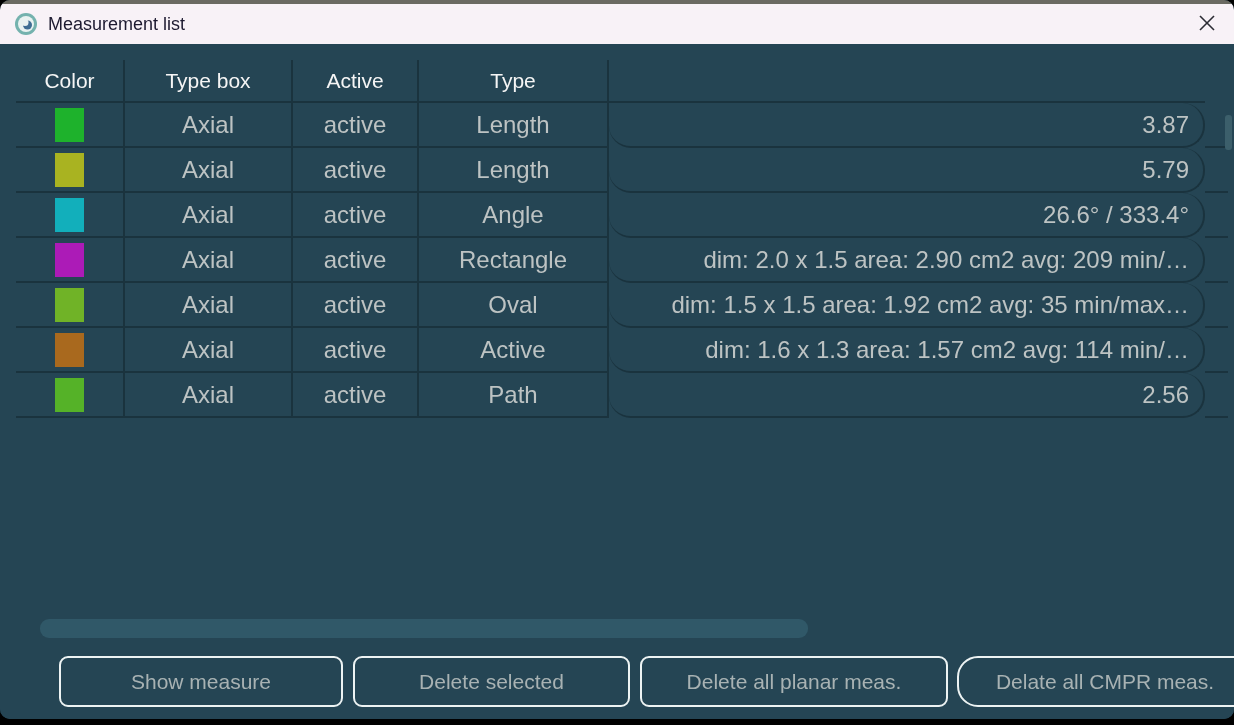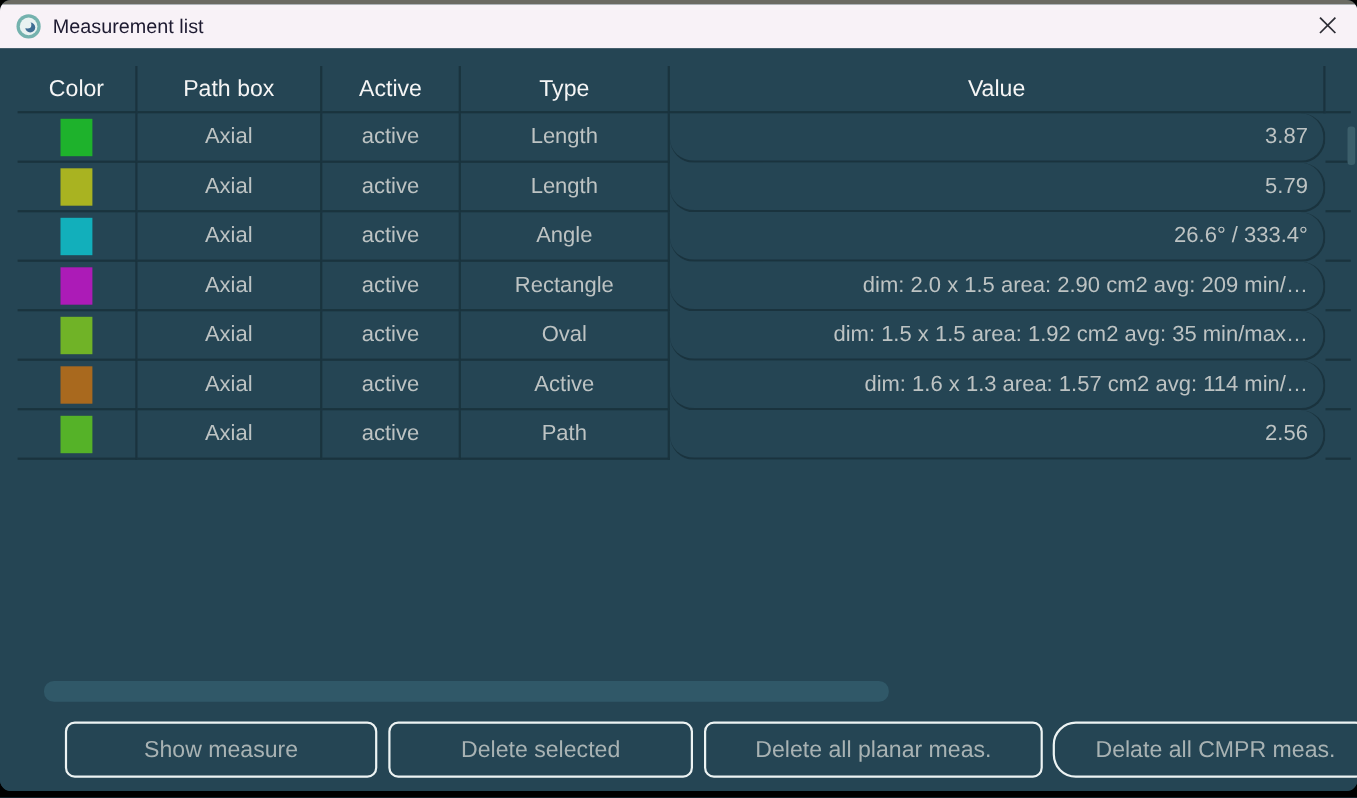--- a/index.html
+++ b/index.html
@@ -25,21 +25,21 @@
   }
   .body{position:relative;width:1234px;height:675px;background:#254554;}
   .tbl{position:absolute;left:16px;top:16px;width:1212px;}
   .grid-row{display:grid;grid-template-columns:109px 168px 126px 190px 596px 23px;}
   .hc,.c{
     box-sizing:border-box;display:flex;align-items:center;justify-content:center;
     border-right:2px solid #1a333e;border-bottom:2px solid #1a333e;
     overflow:hidden;white-space:nowrap;
   }
   .hc{height:43px;color:#f5f5f5;font-size:21px;}
-  .c{height:45px;color:#bdc3c3;font-size:20px;}
+  .c{height:45px;color:#bdc3c3;font-size:24px;}
   .filler{border-right:none;}
   .val{justify-content:flex-end;padding-right:14px;border-radius:22px;}
   .swatch{width:29px;height:34px;display:inline-block;}
   .hscroll{
     position:absolute;left:40px;top:575px;width:768px;height:19px;
     border-radius:9px;background:#305868;
   }
   .vscroll{
     position:absolute;left:1225px;top:71px;width:7px;height:35px;
     border-radius:3px;background:#3c5f6b;
@@ -80,24 +80,23 @@
         </svg>
       </span>
     </button>
   </div>
 
   <div class="body">
 
     <div class="tbl">
       <div class="grid-row">
         <div class="hc">Color</div>
-        <div class="hc">Path box</div>
+        <div class="hc">Type box</div>
         <div class="hc">Active</div>
         <div class="hc">Type</div>
-        <div class="hc">Value</div>
         <div class="hc filler"></div>
       </div>
 
       <div class="grid-row">
         <div class="c">
             <span class="swatch" style="background: rgb(30, 178, 44);"></span>
           </div>
         <div class="c">Axial</div>
         <div class="c">active</div>
         <div class="c">Length</div>

